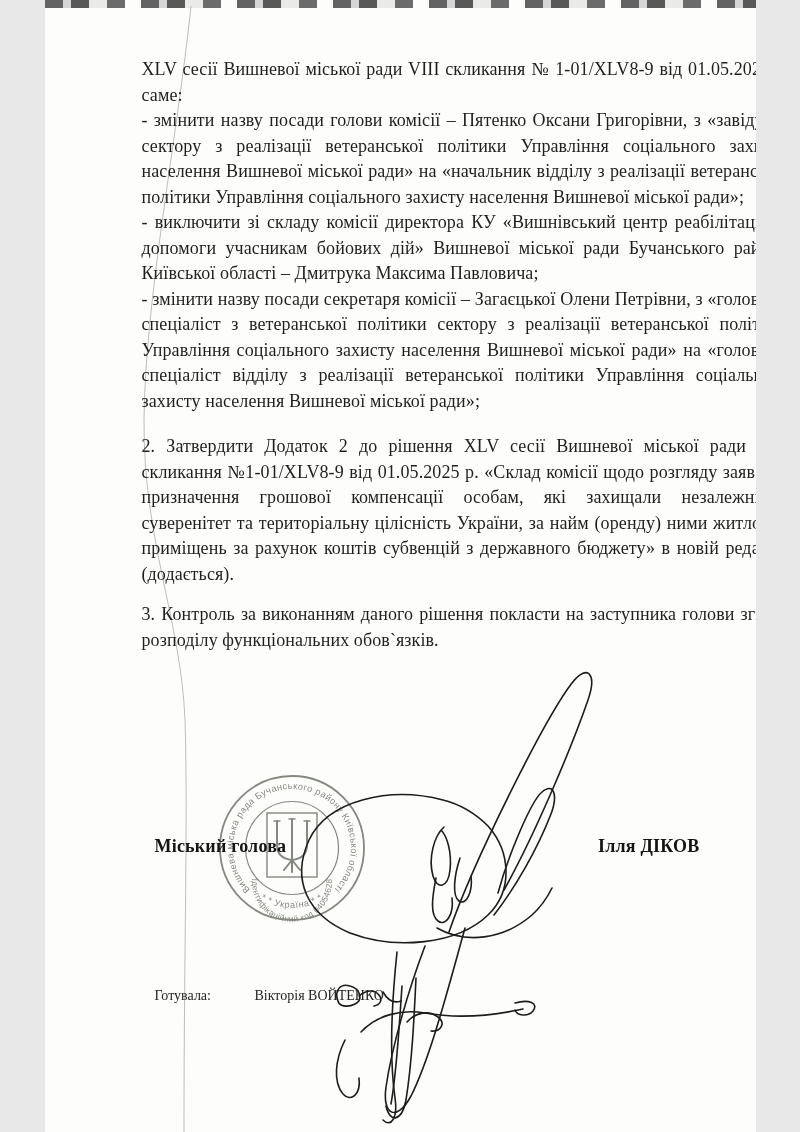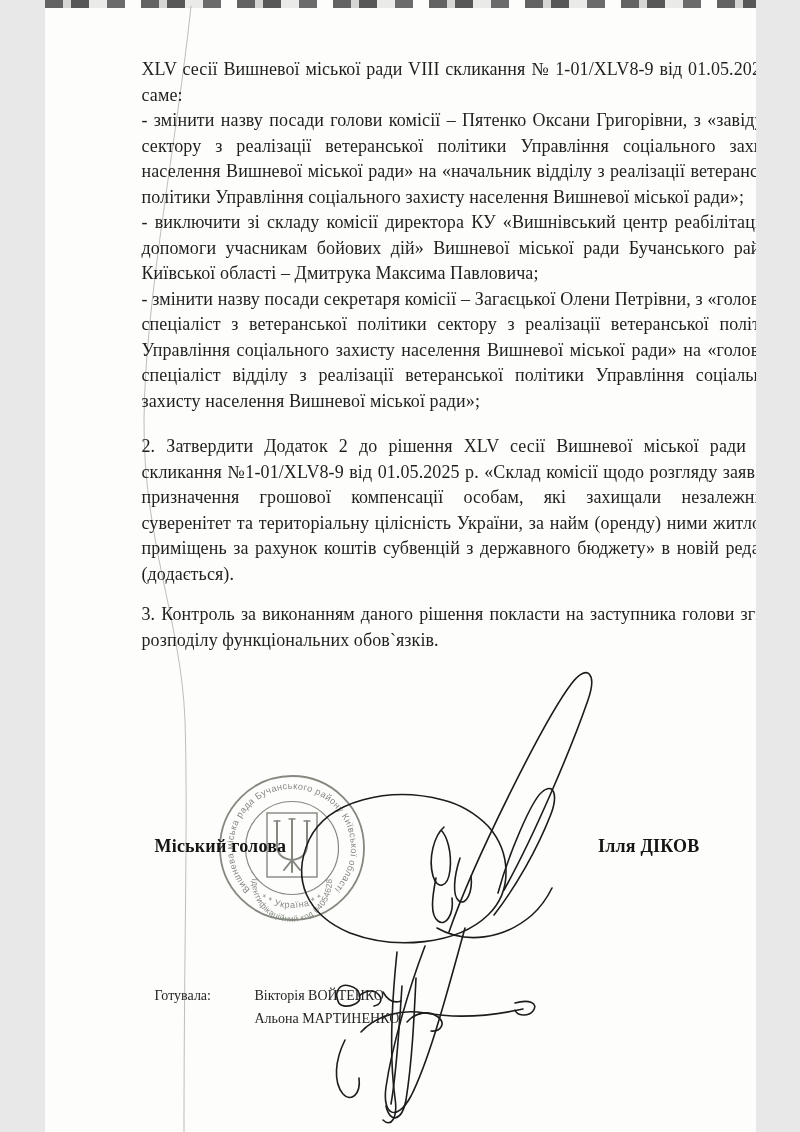--- a/index.html
+++ b/index.html
@@ -127,19 +127,15 @@
   <div class="sig-row">
     <span>Міський голова</span>
     <span>Ілля ДІКОВ</span>
   </div>
 
   <div class="approval">
     <div class="approval-row">
       <span class="label">Готувала:</span>
       <span class="name">Вікторія ВОЙТЕНКО</span>
     </div>
-    <div class="approval-row">
-      <span class="label"></span>
-      <span class="name">Альона МАРТИНЕНКО</span>
-    </div>
   </div>
 
 </div>
 
 </body></html>

